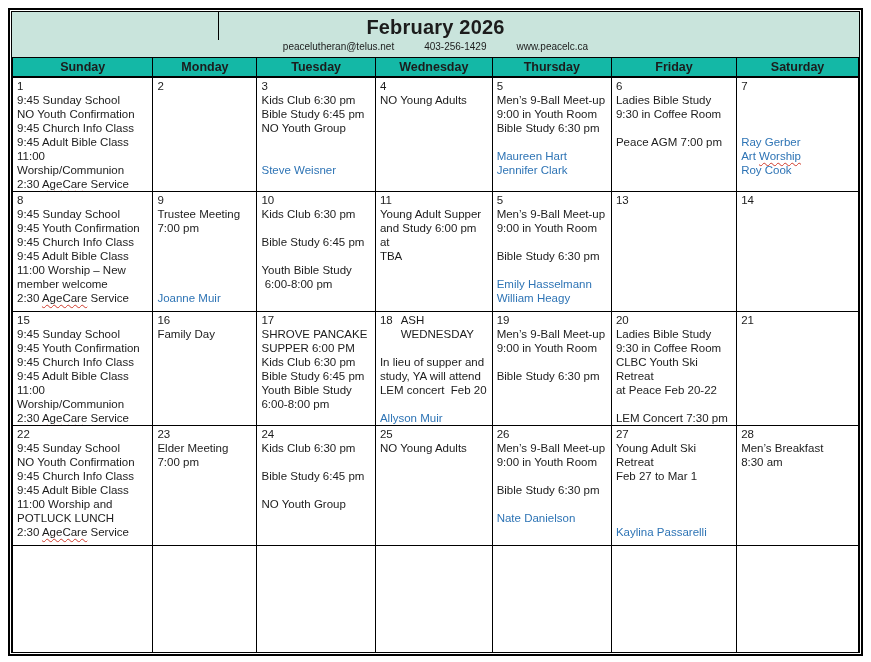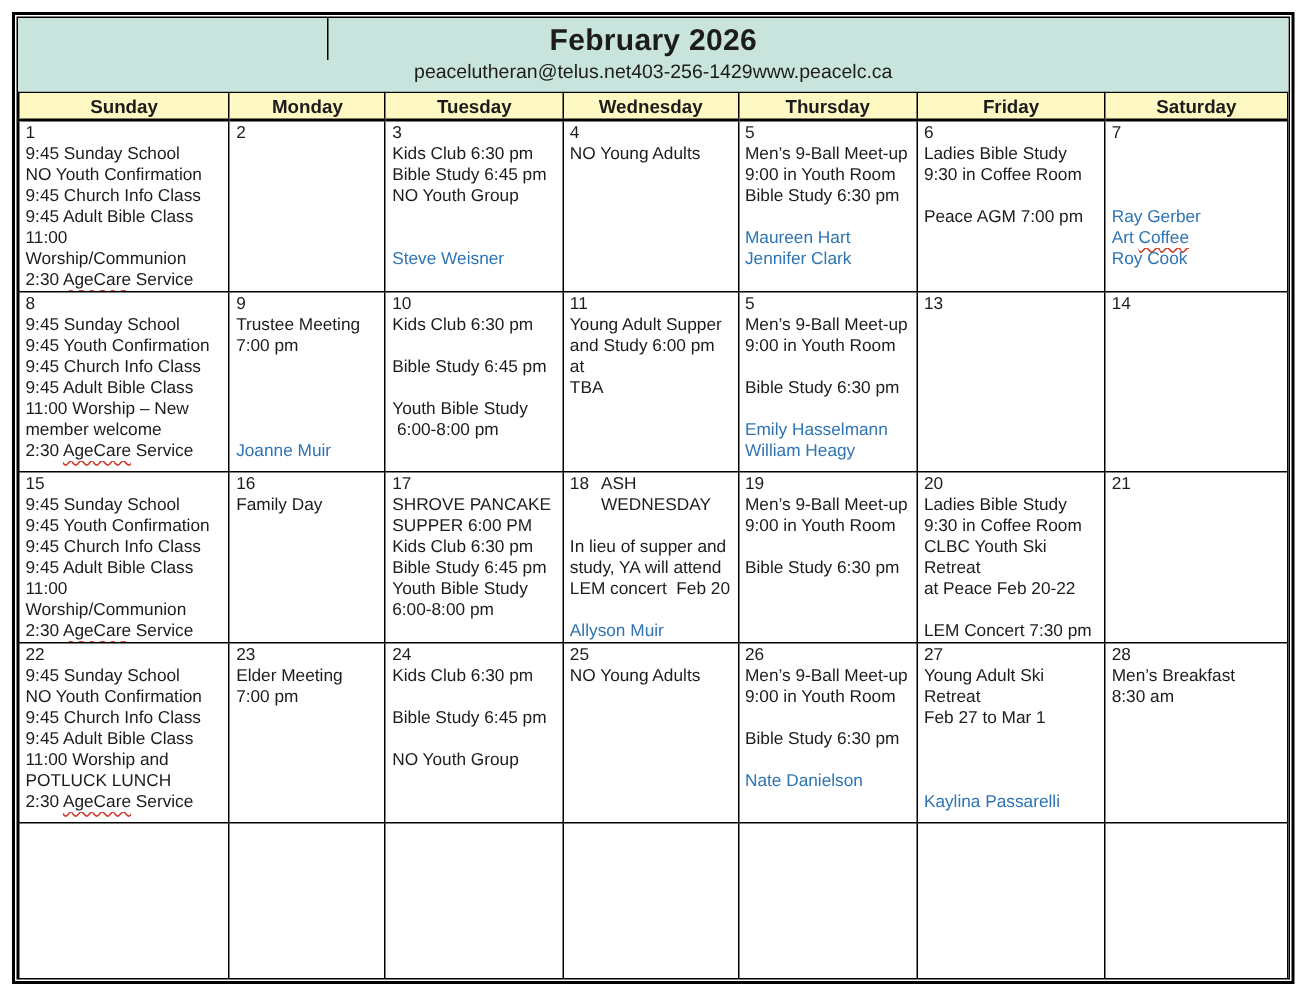--- a/index.html
+++ b/index.html
@@ -18,31 +18,31 @@
   }
   .masthead {
     background:var(--header-bg, #c9e4dc);
     text-align:center; padding:3px 0 4px; position:relative; flex:0 0 auto;
   }
   .title-line {
     font-size:20px; font-weight:bold; line-height:1.25;
     display:flex; justify-content:center; gap:48px; letter-spacing:.2px;
   }
   .subtitle-line {
-    font-size:13px; line-height:1.3; display:flex; justify-content:center; 
+    font-size:10px; line-height:1.3; display:flex; justify-content:center; gap:30px;
   }
   .header-tick {
     position:absolute; left:206px; top:0; width:1px; height:28px; background:#000;
   }
   table.cal {
     border-collapse:collapse; width:100%; table-layout:fixed; flex:0 0 auto;
   }
   table.cal th {
     border:1px solid #000; border-bottom:2px solid #000;
-    font-size:12.5px; font-weight:bold; height:19px; padding:1px 0; background:#fef9c3;
+    font-size:12.5px; font-weight:bold; height:19px; padding:1px 0; background:#14b8a6;
   }
   table.cal td {
     border:1px solid #000; vertical-align:top;
     padding:1px 3px 0 4px; font-size:11.5px; line-height:14px;
     white-space:pre-wrap; overflow:hidden;
   }
   .daynum-row { display:flex; gap:8px; min-height:14px; }
   .line { min-height:14px; }
   .line.blue { color:var(--accent-blue, #2E74B5); text-align:left; }
   .sq {
@@ -92,21 +92,21 @@
           </tr>
       </thead>
       <tbody id="weeks-body">
           <tr style="height: 110px;">
             <td><div class="daynum-row"><span>1</span></div><div class="line">9:45 Sunday School</div><div class="line">NO Youth Confirmation</div><div class="line">9:45 Church Info Class</div><div class="line">9:45 Adult Bible Class</div><div class="line">11:00 Worship/Communion</div><div class="line">2:30 <span class="sq">AgeCare</span> Service</div></td>
             <td><div class="daynum-row"><span>2</span></div></td>
             <td><div class="daynum-row"><span>3</span></div><div class="line">Kids Club 6:30 pm</div><div class="line">Bible Study 6:45 pm</div><div class="line">NO Youth Group</div><div class="line">&nbsp;</div><div class="line">&nbsp;</div><div class="line blue">Steve Weisner</div></td>
             <td><div class="daynum-row"><span>4</span></div><div class="line">NO Young Adults</div></td>
             <td><div class="daynum-row"><span>5</span></div><div class="line">Men’s 9-Ball Meet-up</div><div class="line">9:00 in Youth Room</div><div class="line">Bible Study 6:30 pm</div><div class="line">&nbsp;</div><div class="line blue">Maureen Hart</div><div class="line blue">Jennifer Clark</div></td>
             <td><div class="daynum-row"><span>6</span></div><div class="line">Ladies Bible Study</div><div class="line">9:30 in Coffee Room</div><div class="line">&nbsp;</div><div class="line">Peace AGM 7:00 pm</div></td>
-            <td><div class="daynum-row"><span>7</span></div><div class="line">&nbsp;</div><div class="line">&nbsp;</div><div class="line">&nbsp;</div><div class="line blue">Ray Gerber</div><div class="line blue">Art <span class="sq">Coffee</span></div><div class="line blue">Roy Cook</div></td>
+            <td><div class="daynum-row"><span>7</span></div><div class="line">&nbsp;</div><div class="line">&nbsp;</div><div class="line">&nbsp;</div><div class="line blue">Ray Gerber</div><div class="line blue">Art <span class="sq">Worship</span></div><div class="line blue">Roy Cook</div></td>
           </tr>
           <tr style="height: 120px;">
             <td><div class="daynum-row"><span>8</span></div><div class="line">9:45 Sunday School</div><div class="line">9:45 Youth Confirmation</div><div class="line">9:45 Church Info Class</div><div class="line">9:45 Adult Bible Class</div><div class="line">11:00 Worship – New</div><div class="line">member welcome</div><div class="line">2:30 <span class="sq">AgeCare</span> Service</div></td>
             <td><div class="daynum-row"><span>9</span></div><div class="line">Trustee Meeting</div><div class="line">7:00 pm</div><div class="line">&nbsp;</div><div class="line">&nbsp;</div><div class="line">&nbsp;</div><div class="line">&nbsp;</div><div class="line blue">Joanne Muir</div></td>
             <td><div class="daynum-row"><span>10</span></div><div class="line">Kids Club 6:30 pm</div><div class="line">&nbsp;</div><div class="line">Bible Study 6:45 pm</div><div class="line">&nbsp;</div><div class="line">Youth Bible Study</div><div class="line"> 6:00-8:00 pm</div></td>
             <td><div class="daynum-row"><span>11</span></div><div class="line">Young Adult Supper</div><div class="line">and Study 6:00 pm at</div><div class="line">TBA</div></td>
             <td><div class="daynum-row"><span>5</span></div><div class="line">Men’s 9-Ball Meet-up</div><div class="line">9:00 in Youth Room</div><div class="line">&nbsp;</div><div class="line">Bible Study 6:30 pm</div><div class="line">&nbsp;</div><div class="line blue">Emily Hasselmann</div><div class="line blue">William Heagy</div></td>
             <td><div class="daynum-row"><span>13</span></div></td>
             <td><div class="daynum-row"><span>14</span></div></td>
           </tr>

